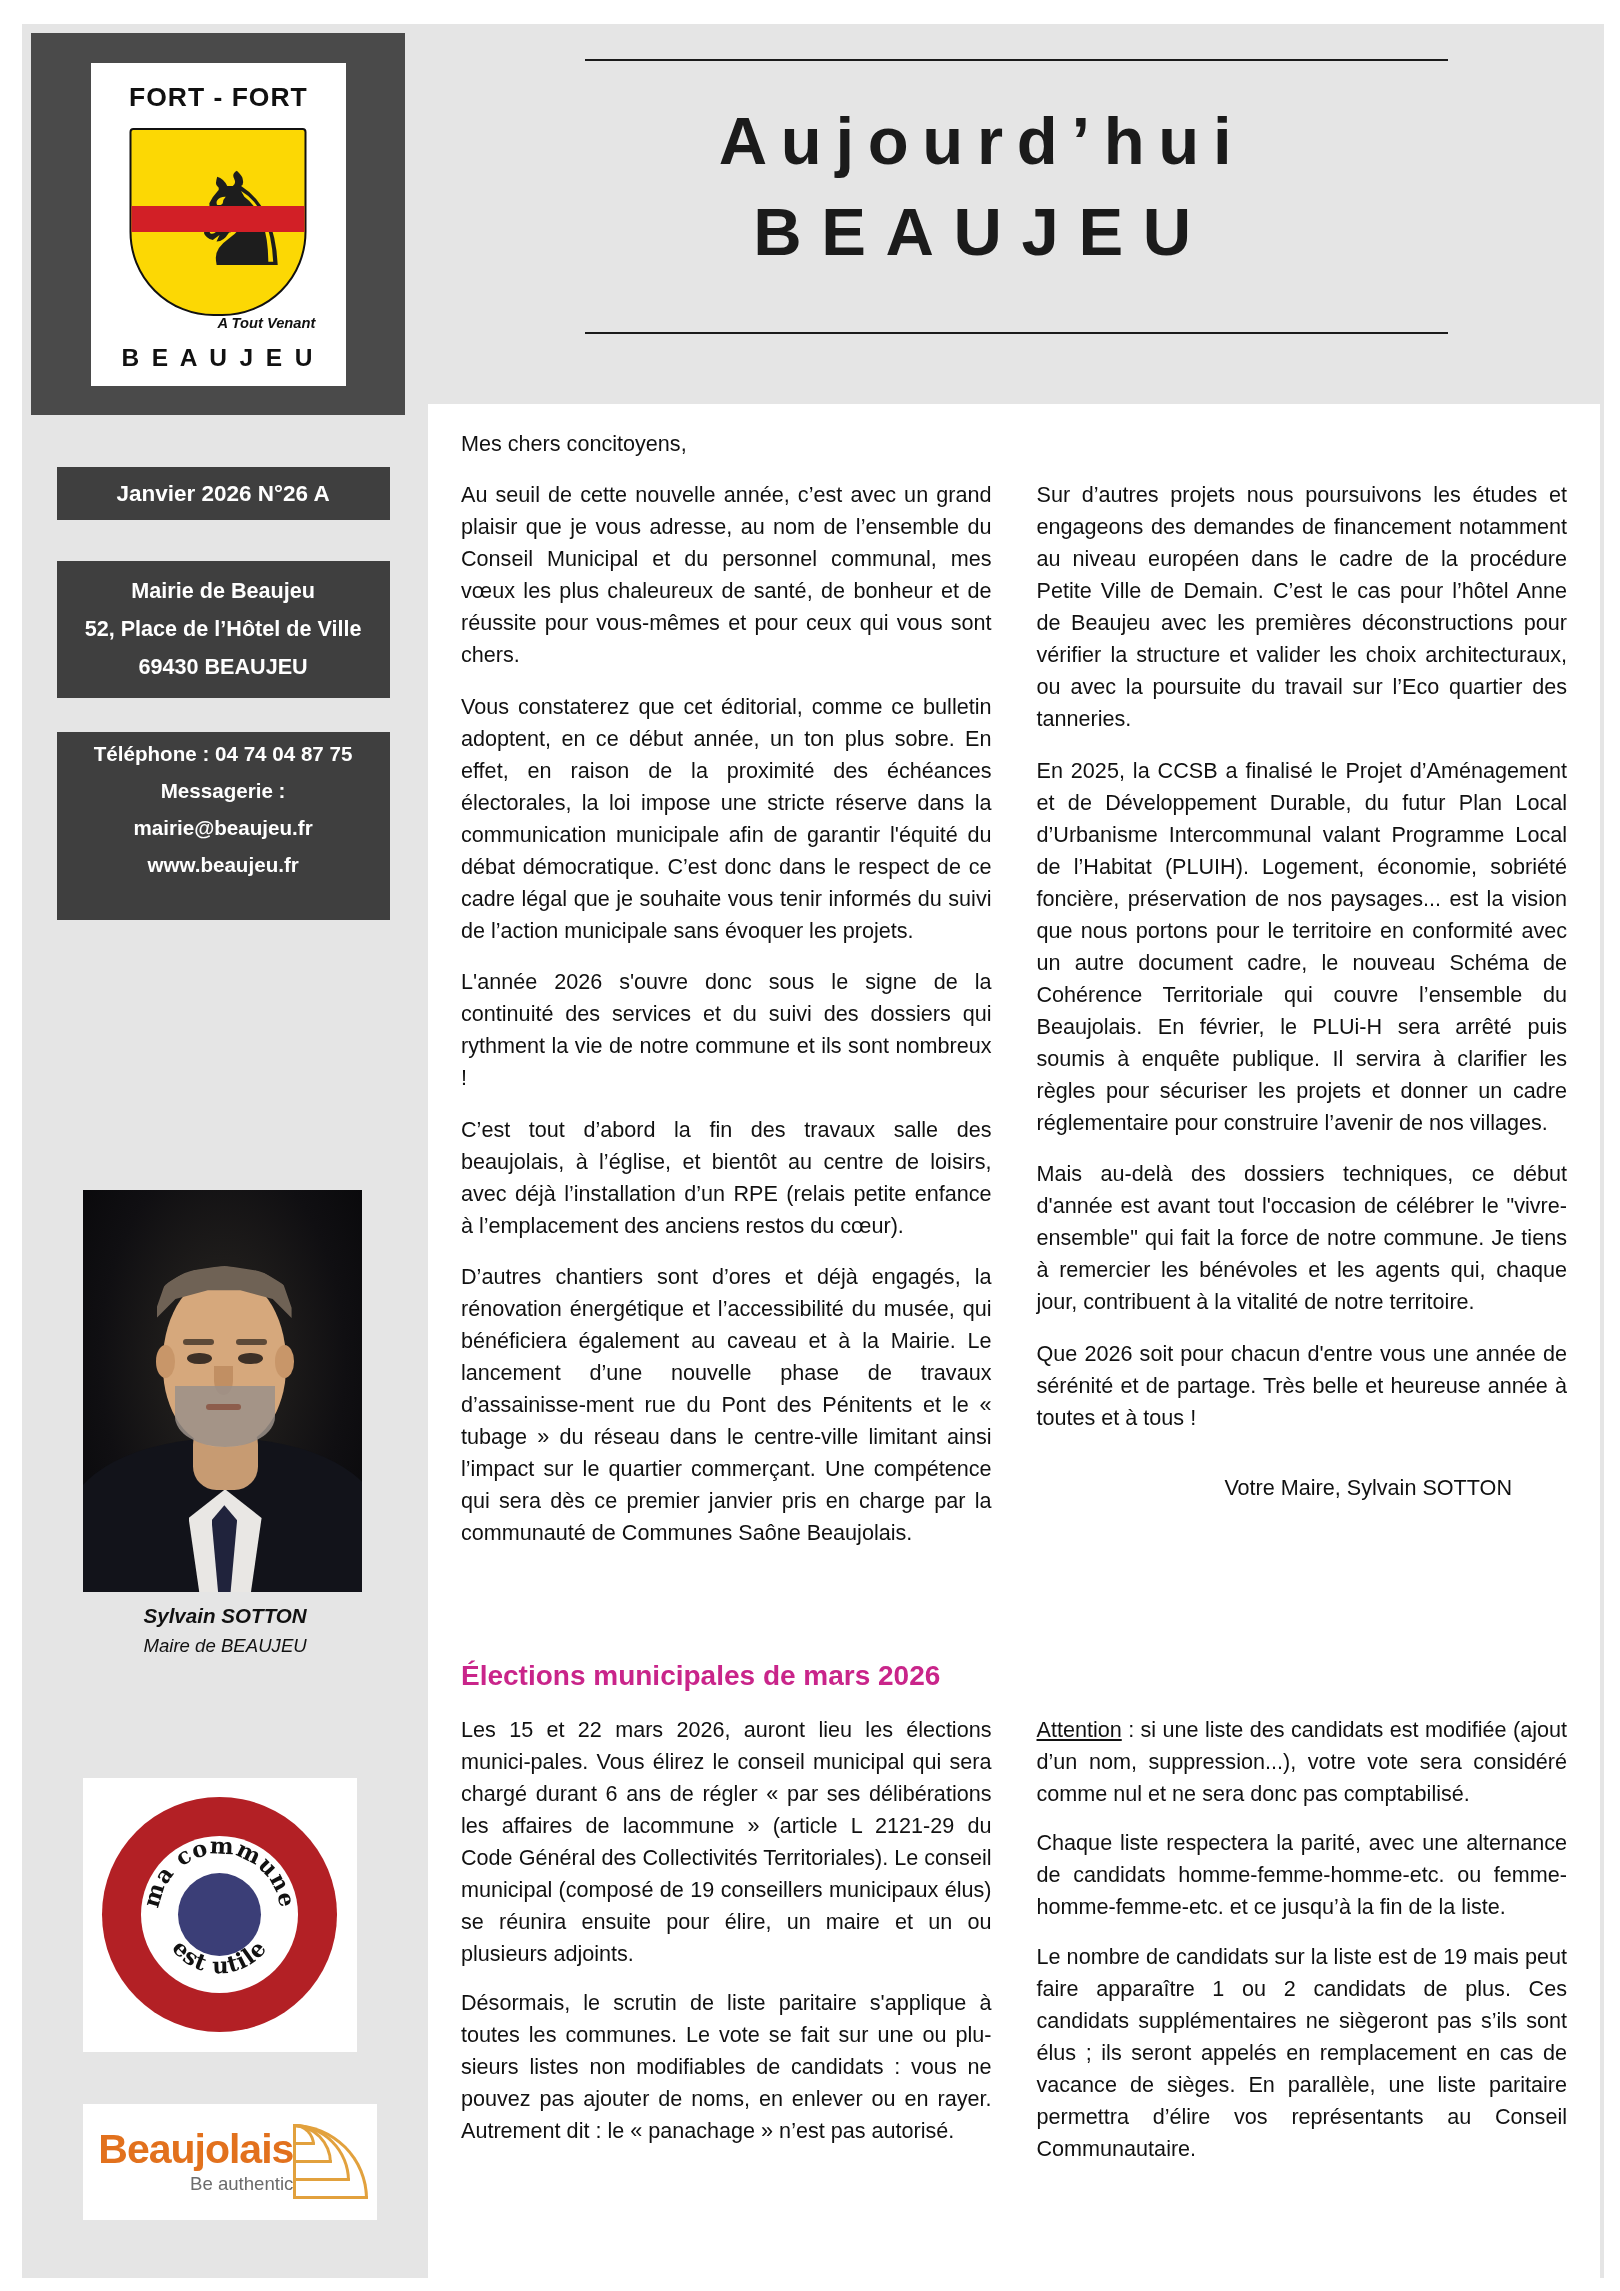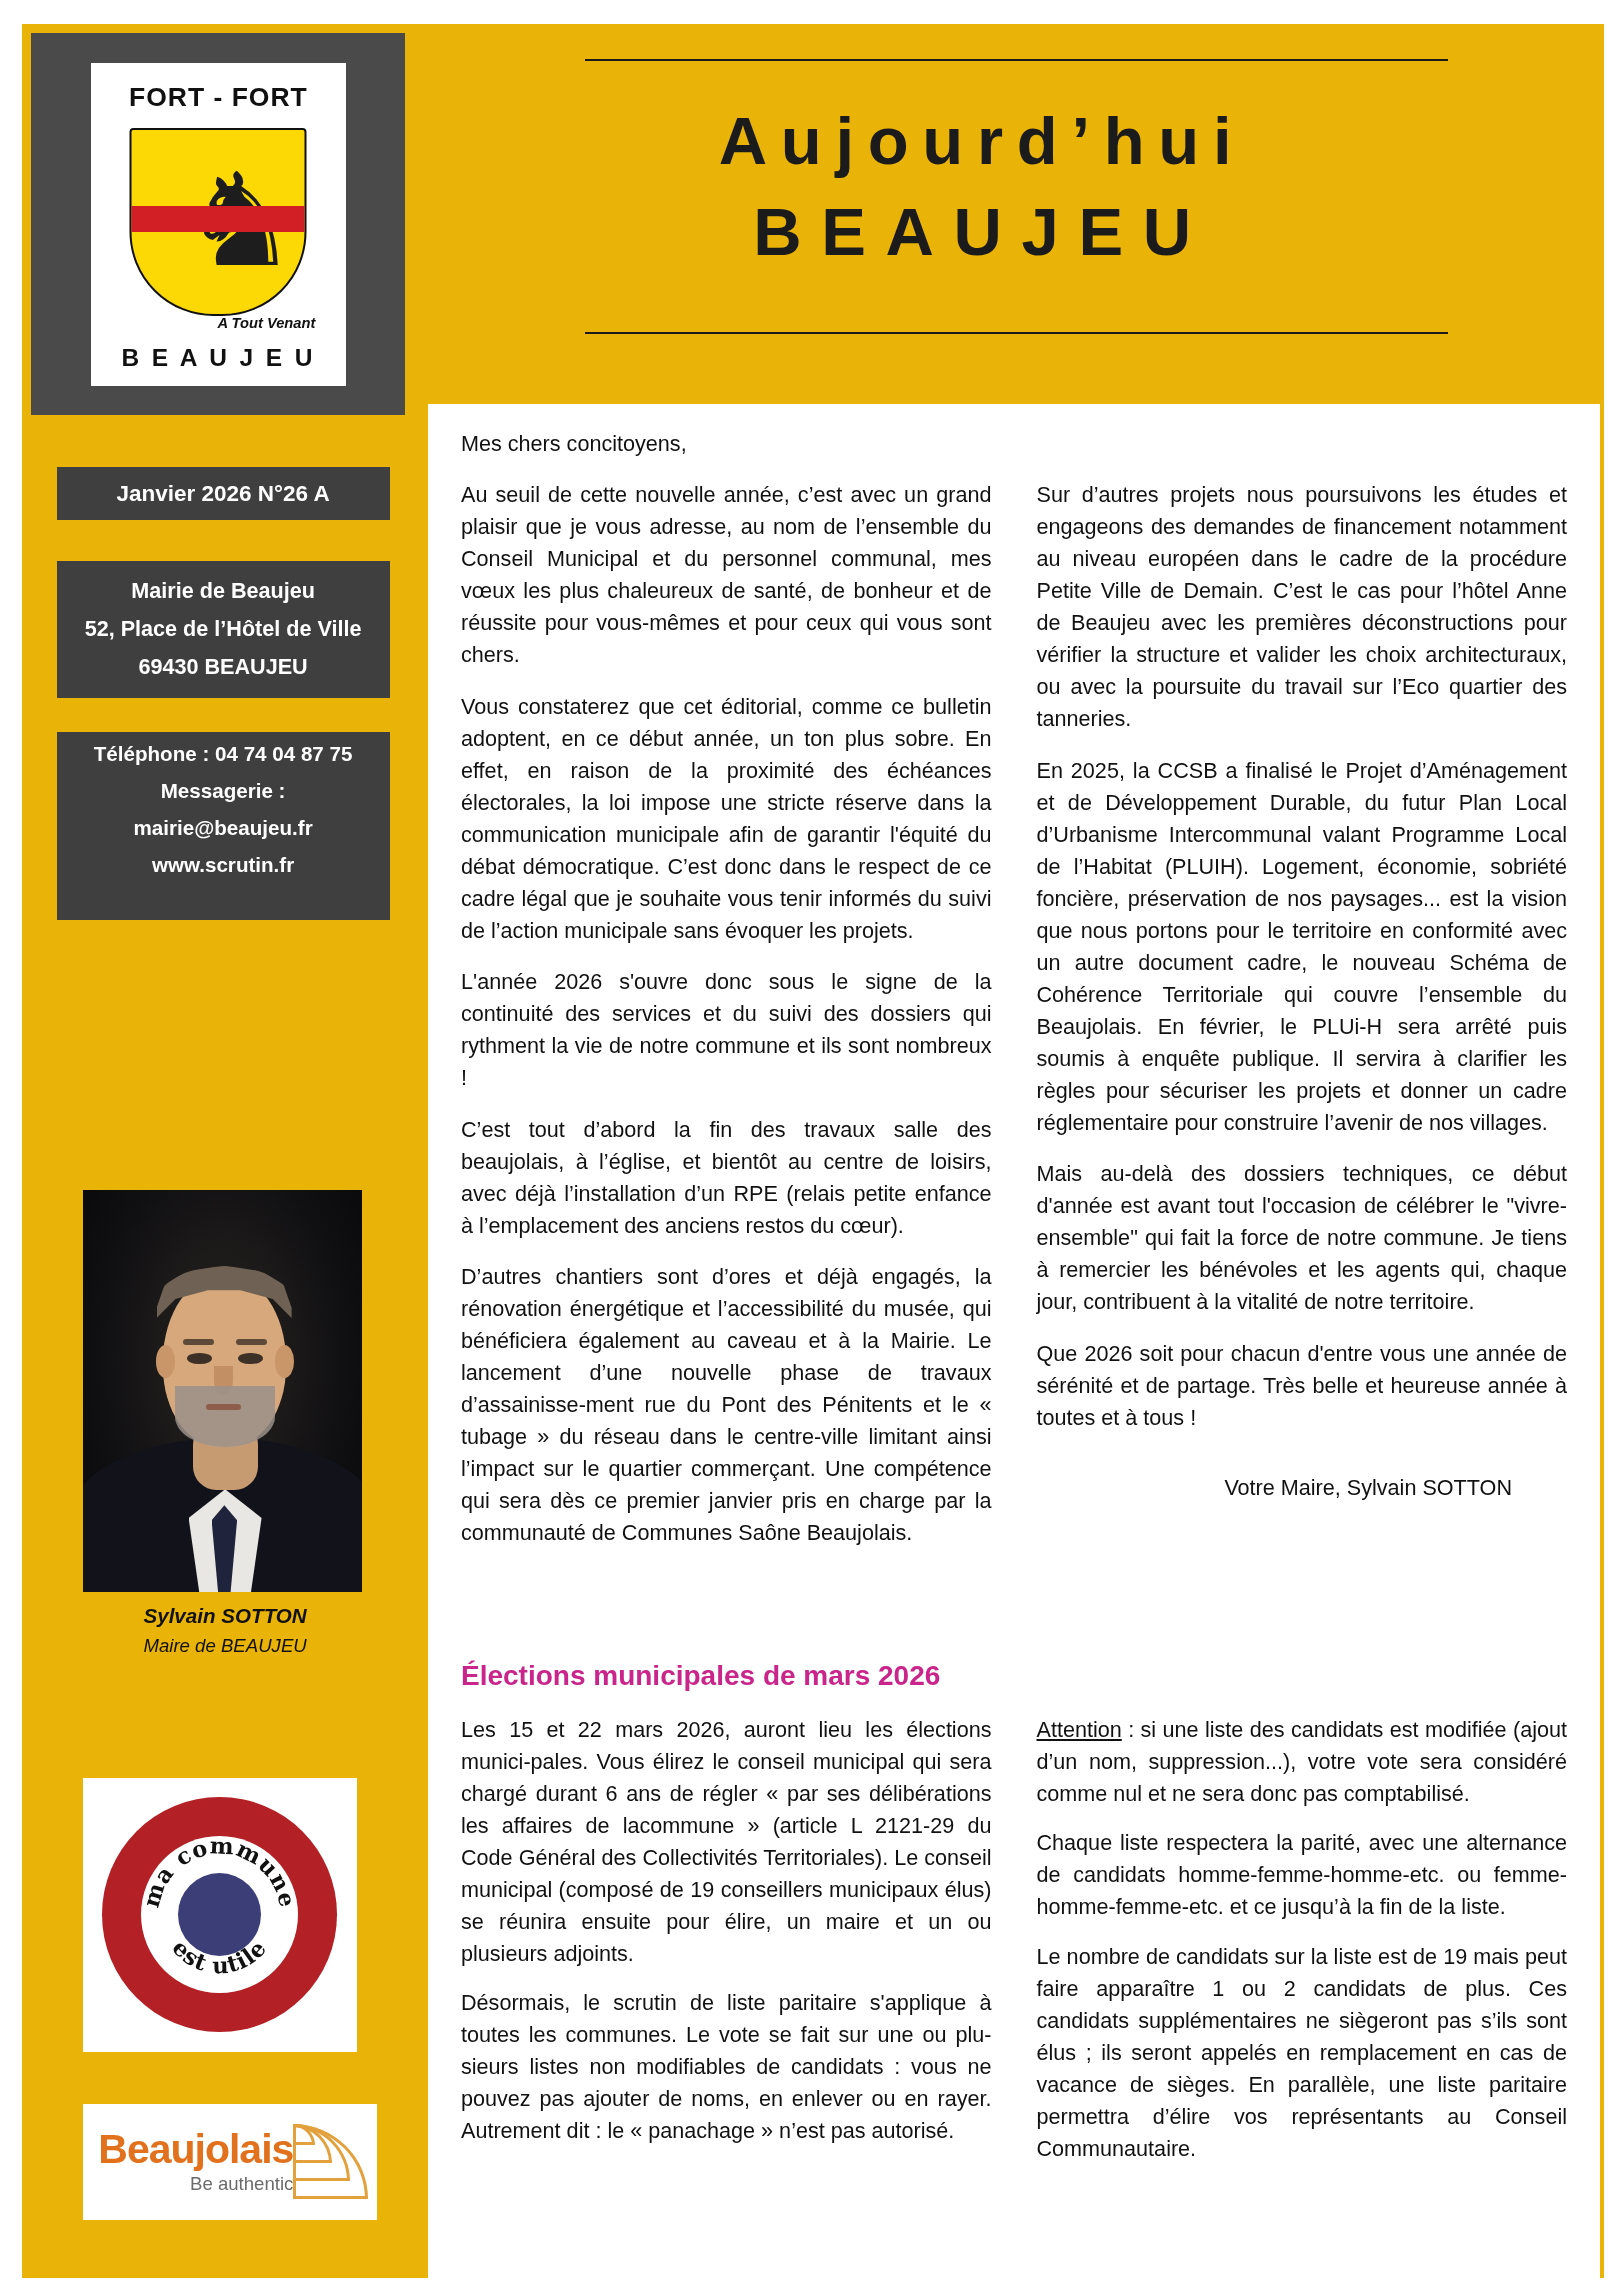--- a/index.html
+++ b/index.html
@@ -5,21 +5,21 @@
   html,body{margin:0;padding:0;}
   body{
     width:1620px;height:2292px;
     background:#ffffff;
     font-family:"Liberation Sans", sans-serif;
     overflow:hidden;
   }
   .page{
     position:relative;
     width:1620px;height:2292px;
-    background:#eab308;
+    background:#e5e5e5;
     box-sizing:border-box;
   }
   
   .scan-edge-top{position:absolute;left:0;top:0;width:1620px;height:23.5px;background:#ffffff;}
   .scan-edge-left{position:absolute;left:0;top:0;width:21.6px;height:2292px;background:#ffffff;}
   .scan-edge-right{position:absolute;right:0;top:0;width:15.7px;height:2292px;background:#ffffff;}
   .scan-edge-bottom{position:absolute;left:0;bottom:0;width:1620px;height:13.7px;background:#ffffff;}
 
   
   .sidebar{position:absolute;left:21.6px;top:23.5px;width:407px;height:2254px;}
@@ -209,21 +209,21 @@
     <div class="infobox box-address">
       <div>Mairie de Beaujeu</div>
       <div>52, Place de l’Hôtel de Ville</div>
       <div>69430 BEAUJEU</div>
     </div>
 
     <div class="infobox box-contact">
       <div>Téléphone : 04 74 04 87 75</div>
       <div>Messagerie :</div>
       <div>mairie@beaujeu.fr</div>
-      <div>www.scrutin.fr</div>
+      <div>www.beaujeu.fr</div>
     </div>
 
     <div class="portrait">
       <div class="p-bg"></div>
       <div class="p-suit"></div>
       <div class="p-shirt"></div>
       <div class="p-tie"></div>
       <div class="p-neck"></div>
       <div class="p-head"></div>
       <div class="p-ear-l"></div>

